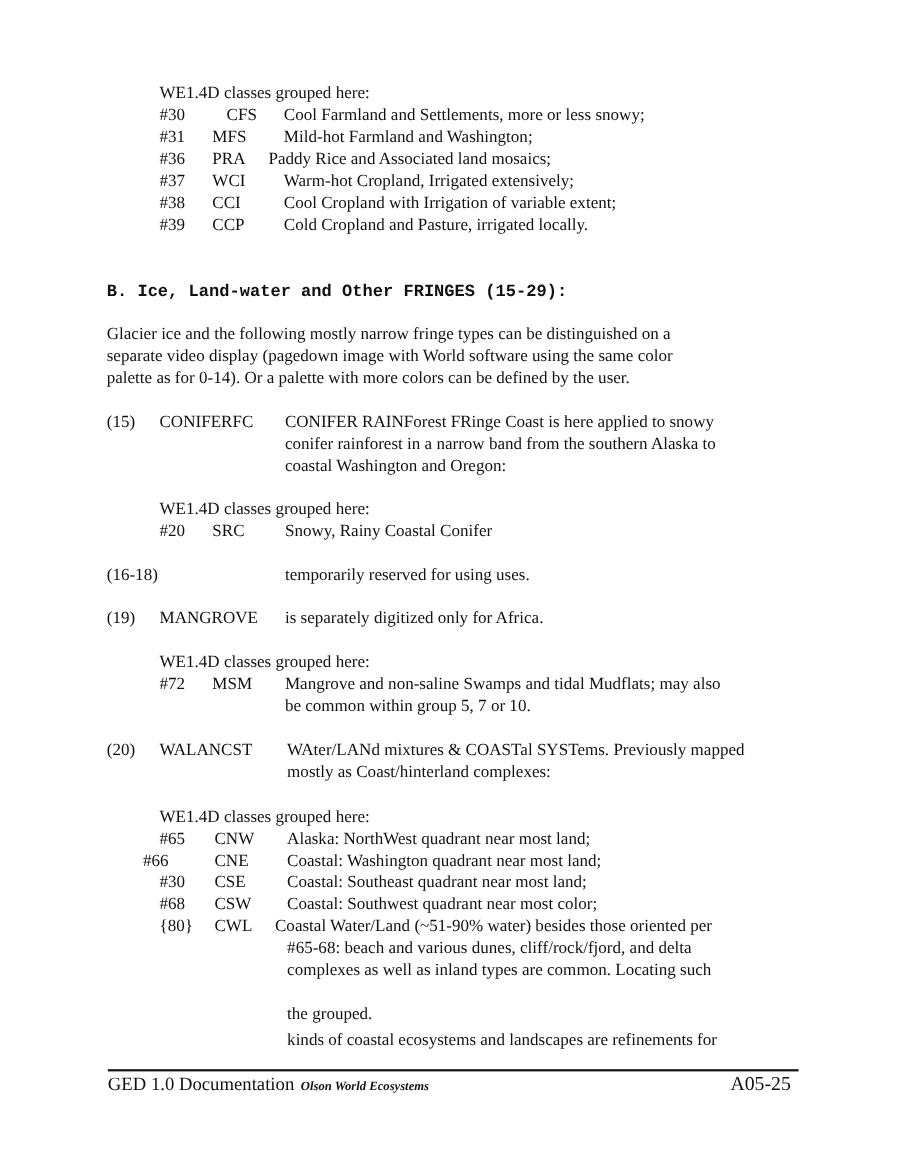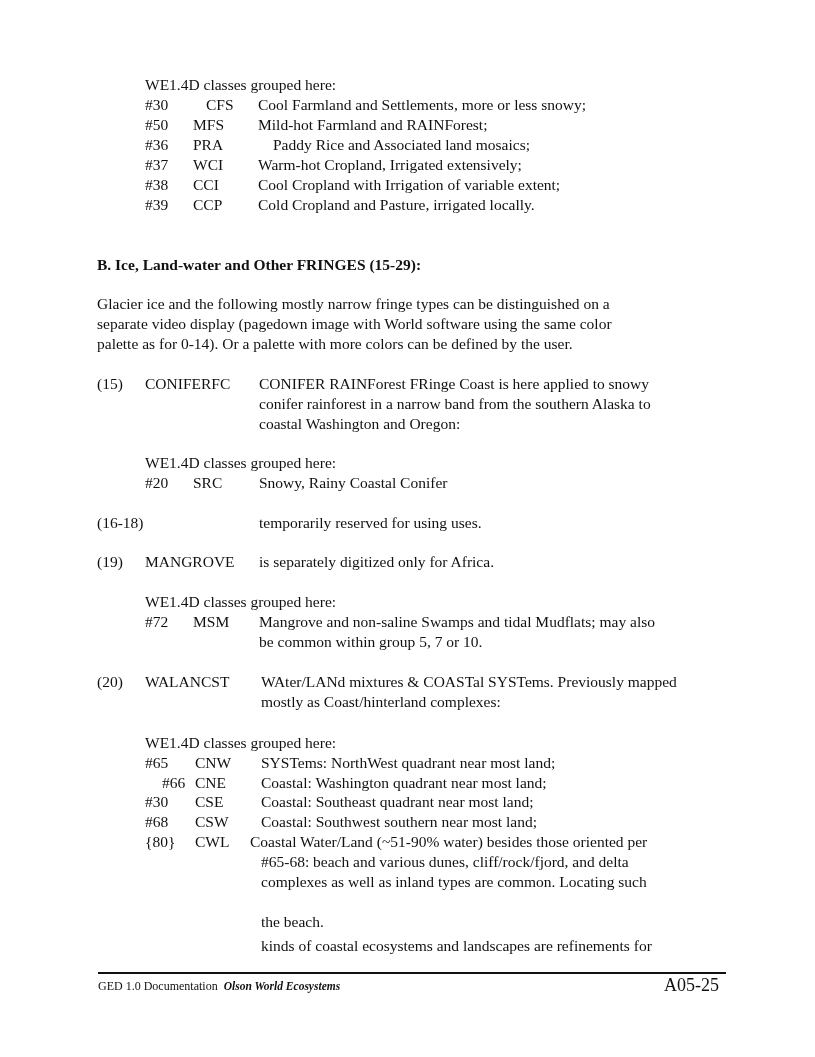--- a/index.html
+++ b/index.html
@@ -3,42 +3,42 @@
   <meta charset="utf-8">
   <style>
     html, body { margin: 0; padding: 0; background: #ffffff; }
     body {
       width: 815px; height: 1057px; position: relative; overflow: hidden;
       font-family: "Liberation Serif", "DejaVu Serif", serif;
       color: #111111; font-size: 15.5px;
     }
     .abs { position: absolute; white-space: nowrap; }
     .line { line-height: 20px; }
-    .bold { font-weight: bold; }
+    .bold { font-weight: bold; font-family: Liberation Mono, monospace; }
     .footer-rule { position: absolute; left: 98px; top: 972px; width: 628px; height: 2px; background: #111; }
-    .footer-left { font-size: 12px; margin-top: 47px; }
+    .footer-left { font-size: 17px; margin-top: 47px; }
     .footer-italic { font-style: italic; font-weight: bold; font-size: 11.5px; margin-left: 6px; }
     .footer-right { font-size: 18px; }
   </style>
 </head>
 <body>
 
 <div>
   <div class="abs line" style="left:145px;top:75px">WE1.4D classes grouped here:</div>
   <div class="abs line" style="left:145px;top:95px">#30</div>
   <div class="abs line" style="left:206px;top:95px">CFS</div>
   <div class="abs line" style="left:258px;top:95px">Cool Farmland and Settlements, more or less snowy;</div>
 
-  <div class="abs line" style="left:145px;top:115px">#50</div>
+  <div class="abs line" style="left:145px;top:115px">#31</div>
   <div class="abs line" style="left:193px;top:115px">MFS</div>
-  <div class="abs line" style="left:258px;top:115px">Mild-hot Farmland and RAINForest;</div>
+  <div class="abs line" style="left:258px;top:115px">Mild-hot Farmland and Washington;</div>
 
   <div class="abs line" style="left:145px;top:135px">#36</div>
   <div class="abs line" style="left:193px;top:135px">PRA</div>
-  <div class="abs line" style="left:273px;top:135px">Paddy Rice and Associated land mosaics;</div>
+  <div class="abs line" style="left:244px;top:135px">Paddy Rice and Associated land mosaics;</div>
 
   <div class="abs line" style="left:145px;top:155px">#37</div>
   <div class="abs line" style="left:193px;top:155px">WCI</div>
   <div class="abs line" style="left:258px;top:155px">Warm-hot Cropland, Irrigated extensively;</div>
 
   <div class="abs line" style="left:145px;top:175px">#38</div>
   <div class="abs line" style="left:193px;top:175px">CCI</div>
   <div class="abs line" style="left:258px;top:175px">Cool Cropland with Irrigation of variable extent;</div>
 
   <div class="abs line" style="left:145px;top:195px">#39</div>
@@ -87,40 +87,40 @@
 <div>
   <div class="abs line" style="left:97px;top:672px">(20)</div>
   <div class="abs line" style="left:145px;top:672px">WALANCST</div>
   <div class="abs line" style="left:261px;top:672px">WAter/LANd mixtures &amp; COASTal SYSTems. Previously mapped</div>
   <div class="abs line" style="left:261px;top:692px">mostly as Coast/hinterland complexes:</div>
 
   <div class="abs line" style="left:145px;top:733px">WE1.4D classes grouped here:</div>
 
   <div class="abs line" style="left:145px;top:753px">#65</div>
   <div class="abs line" style="left:195px;top:753px">CNW</div>
-  <div class="abs line" style="left:261px;top:753px">SYSTems: NorthWest quadrant near most land;</div>
+  <div class="abs line" style="left:261px;top:753px">Alaska: NorthWest quadrant near most land;</div>
 
-  <div class="abs line" style="left:162px;top:773px">#66</div>
+  <div class="abs line" style="left:130px;top:773px">#66</div>
   <div class="abs line" style="left:195px;top:773px">CNE</div>
   <div class="abs line" style="left:261px;top:773px">Coastal: Washington quadrant near most land;</div>
 
   <div class="abs line" style="left:145px;top:792px">#30</div>
   <div class="abs line" style="left:195px;top:792px">CSE</div>
   <div class="abs line" style="left:261px;top:792px">Coastal: Southeast quadrant near most land;</div>
 
   <div class="abs line" style="left:145px;top:812px">#68</div>
   <div class="abs line" style="left:195px;top:812px">CSW</div>
-  <div class="abs line" style="left:261px;top:812px">Coastal: Southwest southern near most land;</div>
+  <div class="abs line" style="left:261px;top:812px">Coastal: Southwest quadrant near most color;</div>
 
   <div class="abs line" style="left:145px;top:832px">{80}</div>
   <div class="abs line" style="left:195px;top:832px">CWL</div>
   <div class="abs line" style="left:250px;top:832px">Coastal Water/Land (~51-90% water) besides those oriented per</div>
   <div class="abs line" style="left:261px;top:852px">#65-68: beach and various dunes, cliff/rock/fjord, and delta</div>
   <div class="abs line" style="left:261px;top:872px">complexes as well as inland types are common. Locating such</div>
   <div class="abs line" style="left:261px;top:936px">kinds of coastal ecosystems and landscapes are refinements for</div>
-  <div class="abs line" style="left:261px;top:912px">the beach.</div>
+  <div class="abs line" style="left:261px;top:912px">the grouped.</div>
 </div>
 
 <div class="footer-rule"></div>
 <div class="abs" style="left:98px;top:976px">
   <span class="footer-left">GED 1.0  Documentation</span><span class="footer-italic">Olson World Ecosystems</span>
 </div>
 <div class="abs footer-right" style="left:664px;top:975px">A05-25</div>
 
 </body></html>

